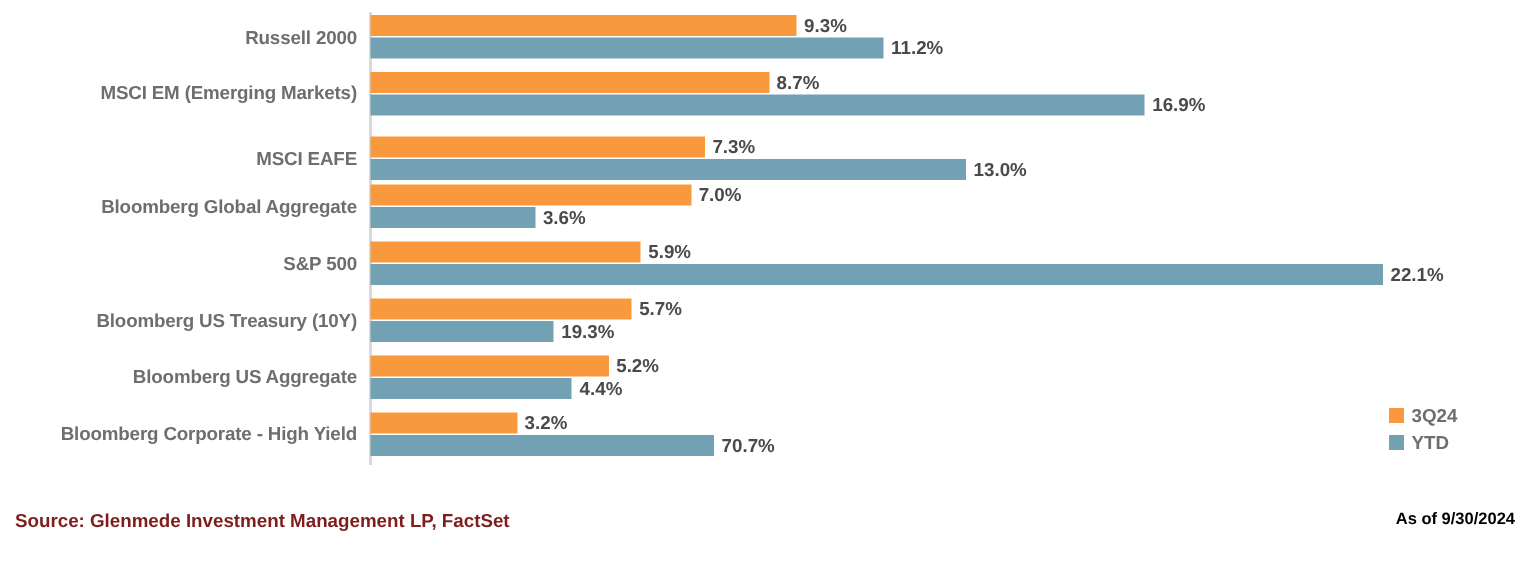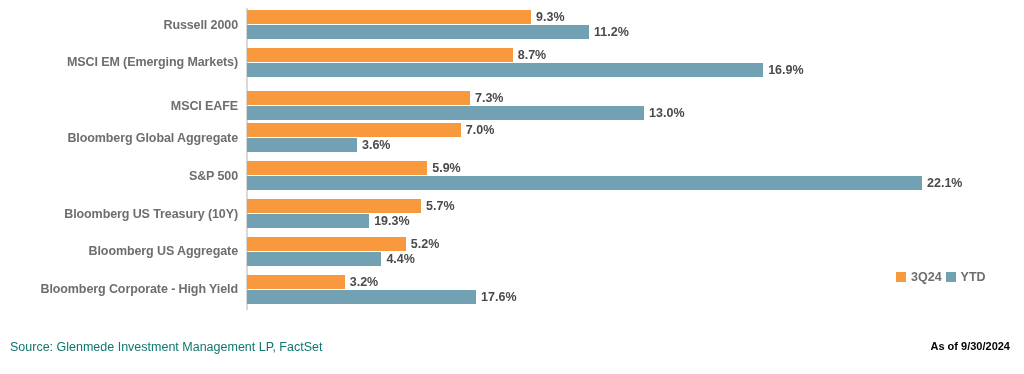--- a/index.html
+++ b/index.html
@@ -92,24 +92,24 @@
     font-size: 12.5px;
     font-weight: bold;
     color: #4a4a4a;
     margin-left: 5px;
     white-space: nowrap;
   }
 
   
   .legend {
     position: absolute;
-    left: 896px;
+    left: 926px;
     top: 270px;
     display: flex;
-    flex-direction: row;
+    flex-direction: column;
     gap: 4px;
   }
   .legend-item {
     display: flex;
     align-items: center;
     gap: 5px;
   }
   .legend-swatch {
     width: 10px;
     height: 10px;
@@ -130,22 +130,22 @@
     left: 0;
     top: 340px;
     width: 1024px;
     height: 24px;
   }
   .footer-source {
     position: absolute;
     left: 10px;
     top: 0;
     font-size: 12.5px;
-    font-weight: normal;
-    color: #0f766e;
+    font-weight: bold;
+    color: #7f1d1d;
     white-space: nowrap;
   }
   .footer-asof {
     position: absolute;
     right: 14px;
     top: 0;
     font-size: 11px;
     font-weight: bold;
     color: #000000;
     white-space: nowrap;
@@ -252,21 +252,21 @@
       </div>
       <div class="row" style="top: 272.6px;">
         <div class="cat-label">Bloomberg Corporate - High Yield</div>
         <div class="bars">
           <div class="bar-wrap s0">
             <div class="bar c0" style="width: 97.7376px; background: rgb(248, 153, 61);"></div>
             <span class="bar-value">3.2%</span>
           </div>
           <div class="bar-wrap s1">
             <div class="bar c1" style="width: 229.072px; background: rgb(115, 161, 180);"></div>
-            <span class="bar-value">17.6%</span>
+            <span class="bar-value">70.7%</span>
           </div>
         </div>
       </div>
     </div>
 
   <div class="legend">
 
   <div class="legend-item">
         <span class="legend-swatch c0" style="background: rgb(248, 153, 61);"></span>
         <span class="legend-label">3Q24</span>

